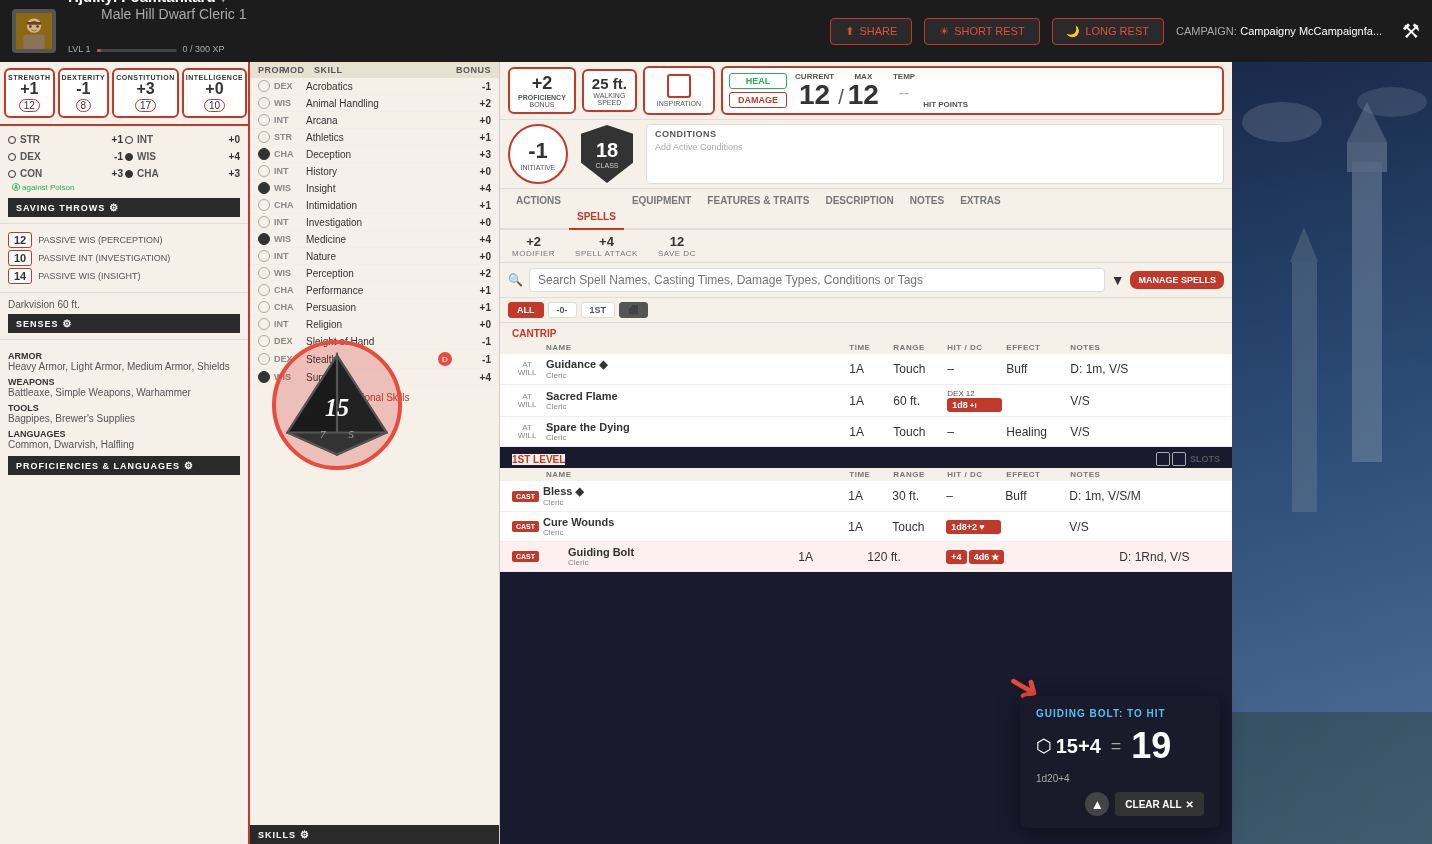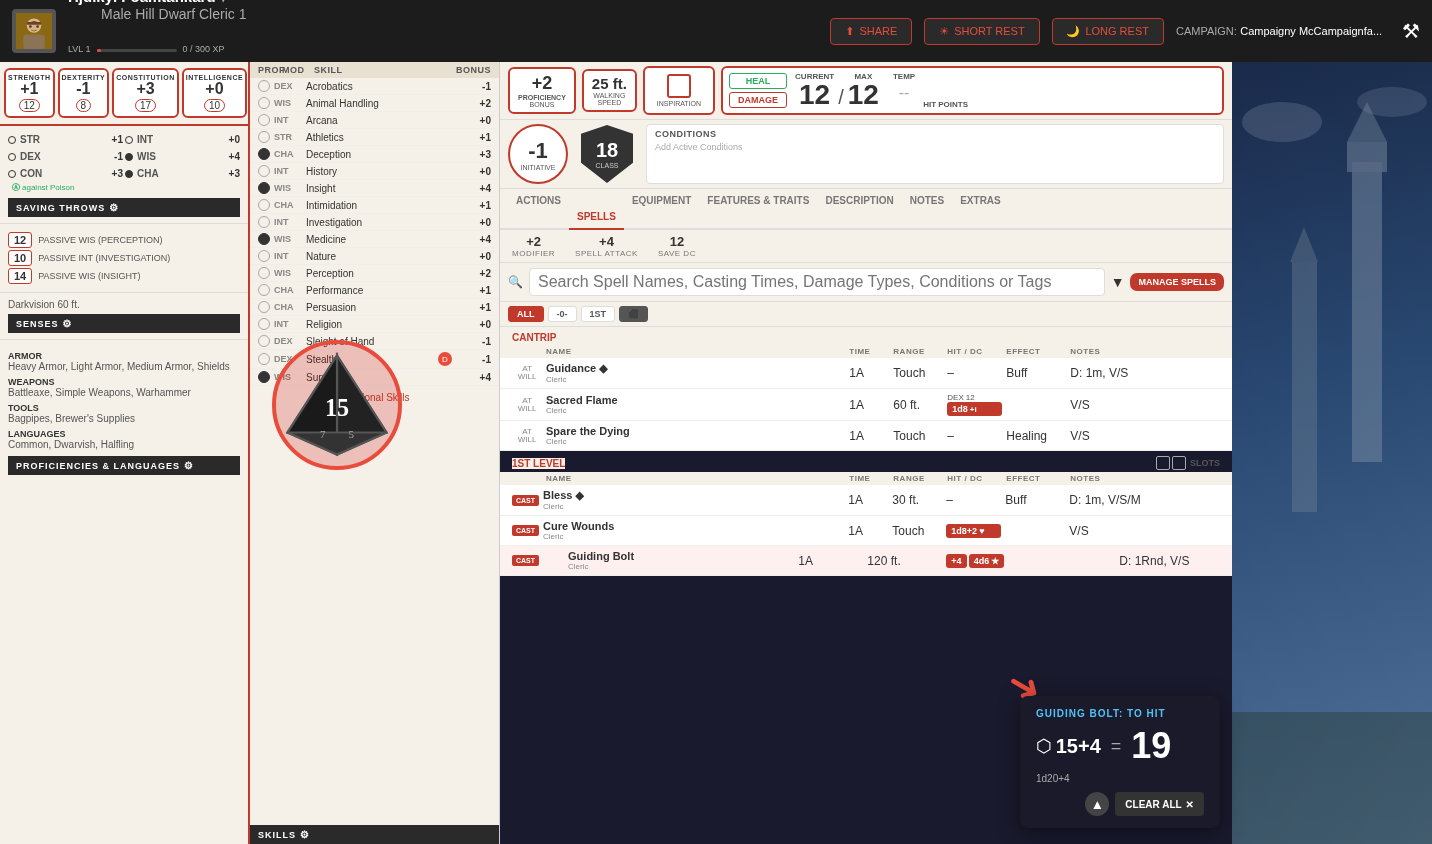--- a/index.html
+++ b/index.html
@@ -83,21 +83,21 @@
     .tab.active { color: #c0392b; border-bottom-color: #c0392b; margin-top: 16px; }
 
     
     .spell-stats { display: flex; gap: 20px; padding: 4px 12px; background: #f5f0e8; border-bottom: 1px solid #ddd; }
     .spell-stat { text-align: center; }
     .spell-stat .val { font-size: 13px; font-weight: bold; color: #333; }
     .spell-stat .lbl { font-size: 8px; color: #777; letter-spacing: 0.5px; }
 
     
     .search-bar { display: flex; align-items: center; padding: 5px 8px; background: #f5f0e8; border-bottom: 1px solid #ddd; gap: 6px; }
-    .search-input { flex: 1; border: 1px solid #ddd; border-radius: 4px; padding: 4px 8px; font-size: 16px; background: #fff; }
+    .search-input { flex: 1; border: 1px solid #ddd; border-radius: 4px; padding: 4px 8px; font-size: 12px; background: #fff; }
     .manage-btn { background: #c0392b; color: #fff; border: none; border-radius: 7px; padding: 4px 8px; font-size: 9px; font-weight: bold; cursor: pointer; }
 
     
     .filter-pills { display: flex; gap: 4px; padding: 4px 8px; background: #f5f0e8; border-bottom: 1px solid #ddd; }
     .pill { padding: 2px 8px; border-radius: 3px; font-size: 9px; font-weight: bold; cursor: pointer; border: 1px solid #ddd; background: #fff; color: #555; }
     .pill.active { background: #c0392b; color: #fff; border-color: #c0392b; }
     .pill.dark { background: #555; color: #fff; border-color: #555; }
 
     
     .spell-content { flex: 1; overflow-y: auto; }
@@ -689,21 +689,21 @@
 
         <ellipse cx="50" cy="60" rx="40" ry="20" fill="#c0c8d8" opacity="0.3"></ellipse>
         <ellipse cx="160" cy="40" rx="35" ry="15" fill="#c0c8d8" opacity="0.25"></ellipse>
 
         <rect x="0" y="650" width="200" height="132" fill="#2a3a2a" opacity="0.6"></rect>
       </svg>
     </div>
   </div>
 
   <div style="position:absolute;left:272px;top:340px;z-index:20;pointer-events:none;">
-    <div style="width:130px;height:130px;border-radius:50%;background:rgba(200,0,0,0.2);border:4px solid #e74c3c;display:flex;align-items:center;justify-content:center;">
+    <div style="width:130px;height:130px;border-radius:50%;background:rgba(200,0,0,0.2);border:4px solid #e74c3c;display:flex;align-items:center;justify-content:center;font-style:italic;">
       <svg width="110" height="110" viewBox="0 0 100 100">
         <polygon points="50,5 95,75 5,75" fill="#111" stroke="#555" stroke-width="2"></polygon>
         <polygon points="50,5 95,75 50,95" fill="#222" stroke="#555" stroke-width="2"></polygon>
         <polygon points="50,5 5,75 50,95" fill="#1a1a1a" stroke="#555" stroke-width="2"></polygon>
         <polygon points="5,75 95,75 50,95" fill="#333" stroke="#555" stroke-width="2"></polygon>
         <text x="50" y="60" text-anchor="middle" fill="white" font-size="22" font-weight="bold" font-family="serif">15</text>
         <text x="37" y="80" text-anchor="middle" fill="#aaa" font-size="10" font-family="serif">7</text>
         <text x="63" y="80" text-anchor="middle" fill="#aaa" font-size="10" font-family="serif">5</text>
       </svg>
     </div>

